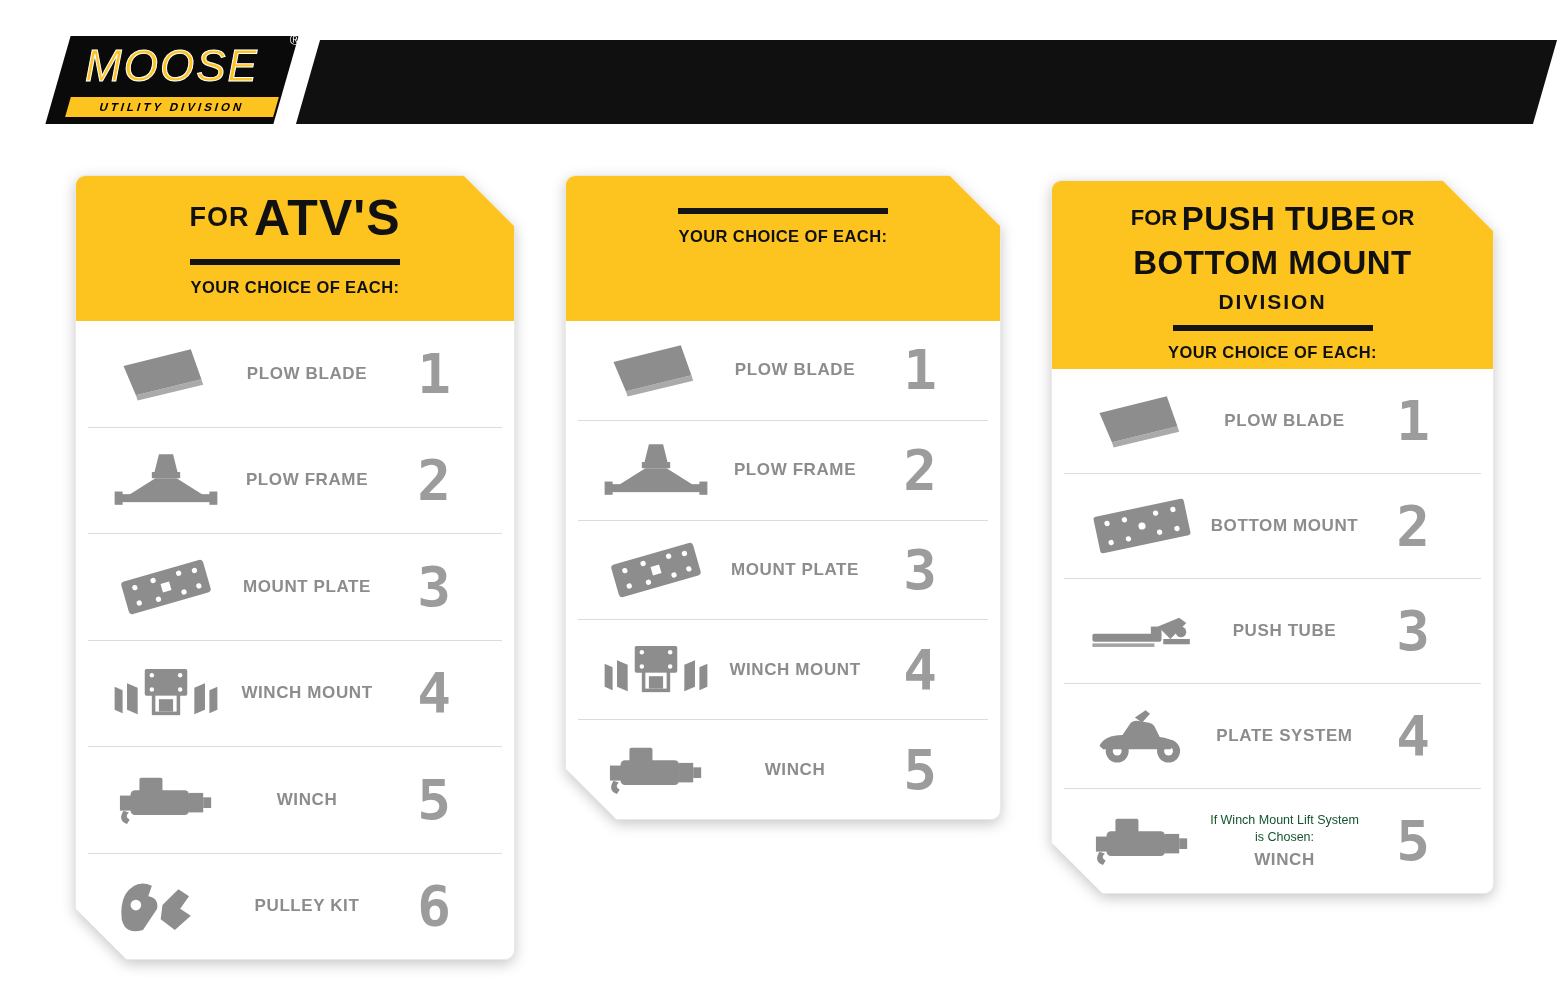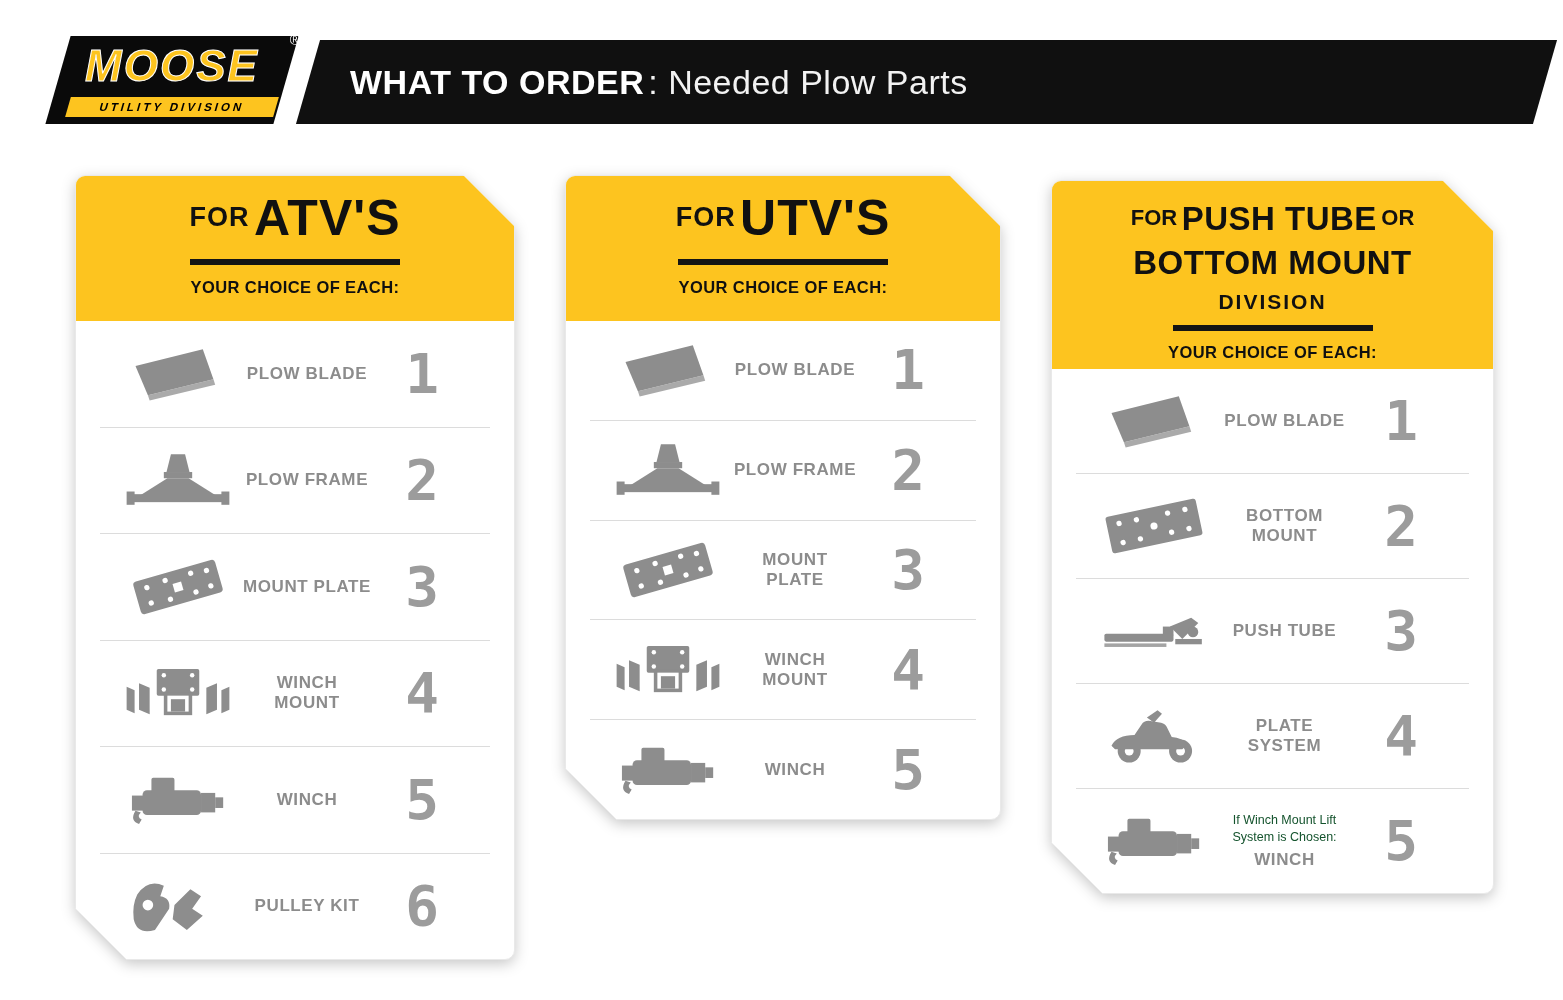--- a/index.html
+++ b/index.html
@@ -33,21 +33,21 @@
   .logo-bg{
     position:absolute;left:58px;top:36px;width:228px;height:88px;
     background:#0a0a0a;transform:skewX(-16deg);
   }
   .logo-content{
     position:absolute;left:58px;top:36px;width:228px;height:88px;
     text-align:center;
   }
   .logo-moose{
     display:block;margin-top:6px;
-    font-size:44px;font-weight:bold;font-style:italic;
+    font-size:44px;font-weight:normal;font-style:italic;
     color:var(--yellow);letter-spacing:2px;line-height:48px;
     -webkit-text-stroke:1px #ffffff;
   }
   .logo-strip{
     position:absolute;left:10px;right:10px;bottom:7px;height:20px;
     background:var(--yellow);transform:skewX(-16deg);
     color:#000;font-size:11.5px;font-weight:bold;letter-spacing:3px;
     line-height:20px;text-align:center;
   }
   .logo-reg{
@@ -81,21 +81,21 @@
   .t-main{font-size:50px;font-weight:bold;letter-spacing:1px;color:var(--ink);}
   .t-mid{font-size:33px;font-weight:bold;letter-spacing:.5px;color:var(--ink);}
   .t-pre-sm{font-size:22px;font-weight:bold;color:var(--ink);vertical-align:5px;}
   .t-line{line-height:38px;}
   .t-sys{font-size:21px;font-weight:bold;letter-spacing:2px;color:var(--ink);margin-top:2px;}
 
   .title-bar{width:210px;height:6px;background:#141414;margin:10px auto 13px;}
   .card-3 .title-bar{width:200px;margin:11px auto 12px;}
   .choice{font-size:16.5px;font-weight:bold;letter-spacing:.4px;color:#101010;}
 
-  .card-body{flex:1;display:flex;flex-direction:column;padding:0 24px;}
+  .card-body{flex:1;display:flex;flex-direction:column;padding:0 12px;}
   .row{
     flex:1;display:grid;grid-template-columns:128px 1fr 100px;
     align-items:center;padding:0 18px 0 14px;
     border-bottom:1px solid var(--divider);
   }
   .row:last-child{border-bottom:none;}
   .icon{display:flex;align-items:center;justify-content:center;}
   .icon svg{width:110px;height:62px;fill:var(--gray);}
   .label{
     text-align:center;font-size:17px;font-weight:bold;
@@ -197,24 +197,20 @@
         <circle cx="90" cy="52" r="5" fill="#fff"></circle>
       <path d="M12 46 q6 -12 26 -12 l8 -12 q3 -5 10 -4 l12 2 q5 1 7 6 l5 10 q12 1 18 8 l-6 6 H16 z"></path>
       <path d="M52 14 l12 -8 5 4 -9 10 z"></path>
     </symbol>
   </defs>
 </svg>
 
 <div class="stage">
 
   <div class="banner-bg"></div>
-  <div class="banner-text">
-    <span class="strong">WHAT TO ORDER</span>
-    <span class="rest">: Needed Plow Parts</span>
-  </div>
 
   <div class="logo-bg"></div>
   <div class="logo-content">
     <span class="logo-moose">MOOSE</span>
     <span class="logo-reg">®</span>
     <div class="logo-strip">UTILITY DIVISION</div>
   </div>
 
   <div class="cards">
 
@@ -283,24 +279,20 @@
             <span class="label">PULLEY KIT</span>
             <span class="num">6</span>
           </div>
         </div>
       </div>
     </div>
 
     <div class="card-wrap card-2">
       <div class="card">
         <div class="card-head">
-          <div class="t-line">
-            <span class="t-pre">FOR</span>
-            <span class="t-main">UTV'S</span>
-          </div>
           <div class="title-bar"></div>
           <div class="choice">YOUR CHOICE OF EACH:</div>
         </div>
         <div class="card-body">
           <div class="row">
             <span class="icon">
                 <svg>
                   <use href="#i-plow-blade"></use>
                 </svg>
               </span>

